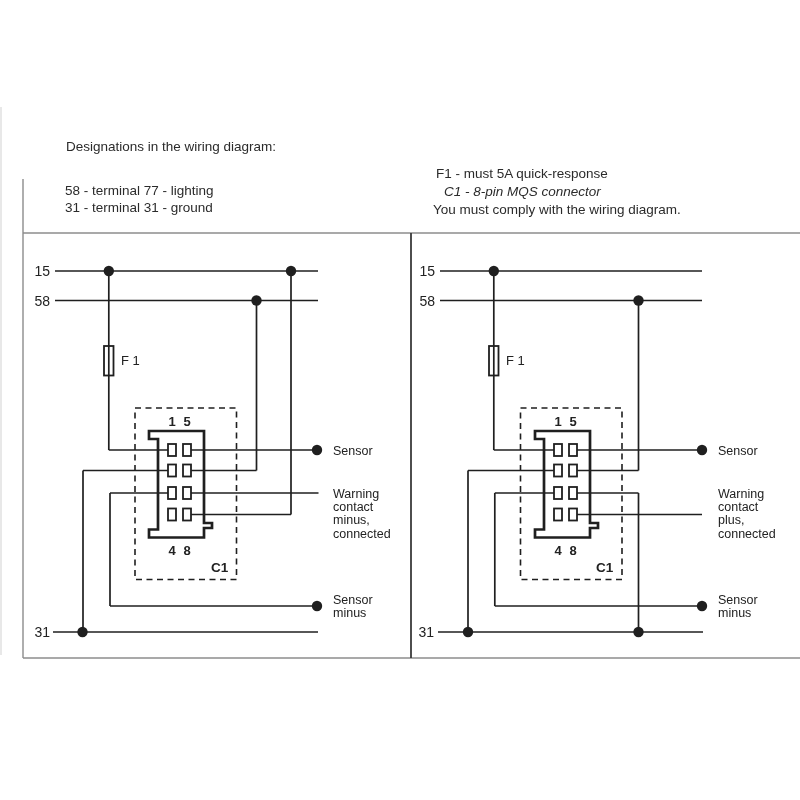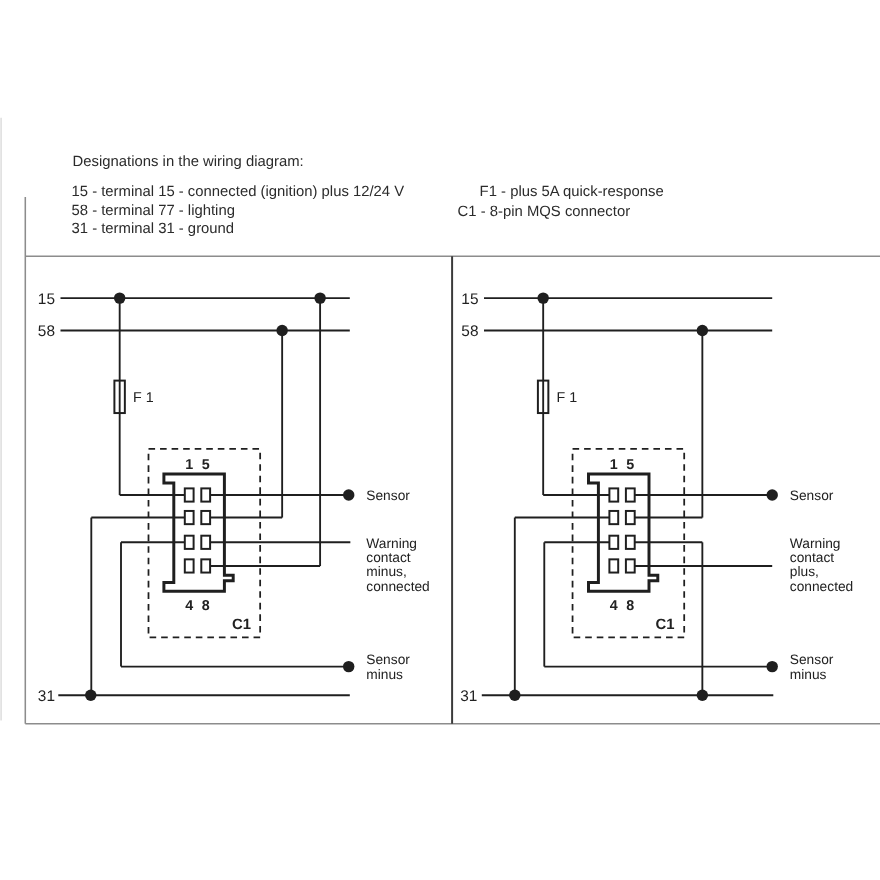--- a/index.html
+++ b/index.html
@@ -13,25 +13,25 @@
   .pinlbl{font-size:13px;font-weight:700;}
   .conlbl{font-size:13.5px;font-weight:700;}
   .fuselbl{font-size:13px;}
 </style>
 </head>
 <body>
 
 <div class="page">
 
   <div class="hline" style="left:66px;top:139px;">Designations in the wiring diagram:</div>
-  <div class="hline" style="left:65px;top:166px;">15 - terminal 15 - connected (ignition) plus 12/24 V</div>
   <div class="hline" style="left:65px;top:183px;">58 - terminal 77 - lighting</div>
   <div class="hline" style="left:65px;top:200px;text-align:right;">31 - terminal 31 - ground</div>
-  <div class="hline" style="left:436px;top:166px;">F1 - plus 5A quick-response</div>
-  <div class="hline" style="left:416px;top:184px;">C1 - 8-pin MQS connector</div>
+  <div class="hline" style="left:436px;top:166px;">F1 - must 5A quick-response</div>
+  <div class="hline" style="left:444px;top:184px;font-style:italic;">C1 - 8-pin MQS connector</div>
+  <div class="hline" style="left:433px;top:202px;">You must comply with the wiring diagram.</div>
 
   <svg width="800" height="800" viewBox="0 0 800 800">
 
     <g stroke="#8c8c8c" stroke-width="1.4">
       <line x1="23" y1="233" x2="800" y2="233"></line>
       <line x1="23" y1="658" x2="800" y2="658"></line>
       <line x1="23" y1="179" x2="23" y2="658"></line>
       <line x1="1" y1="107" x2="1" y2="655" stroke="#e0e0e0" stroke-width="1.5"></line>
     </g>
     <line x1="411" y1="233" x2="411" y2="658" stroke="#3a3a3a" stroke-width="1.8"></line>

